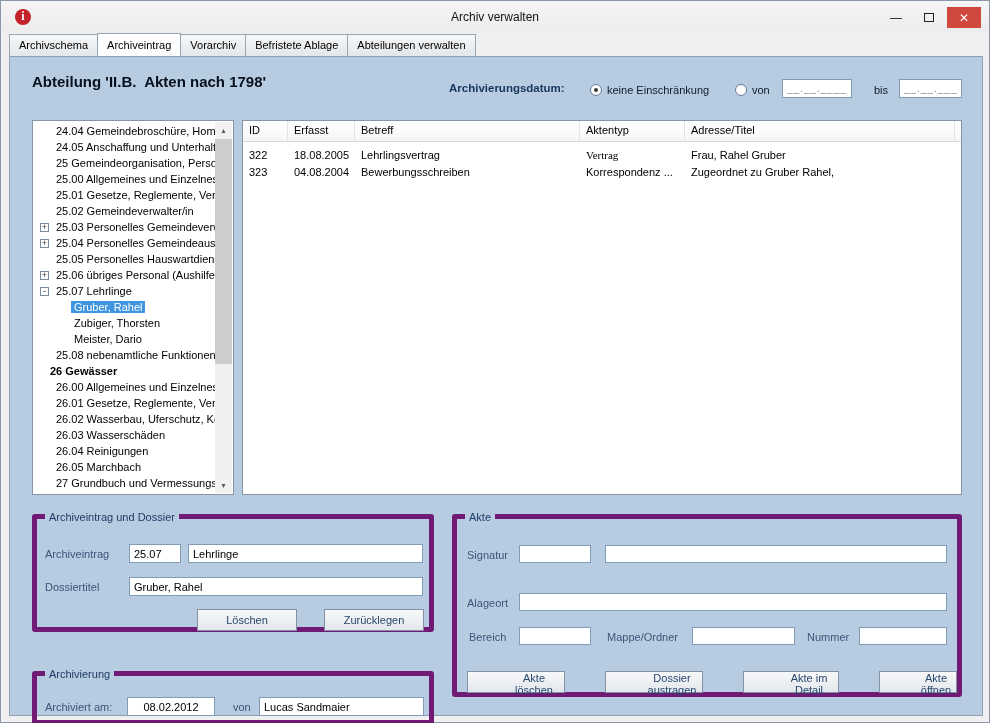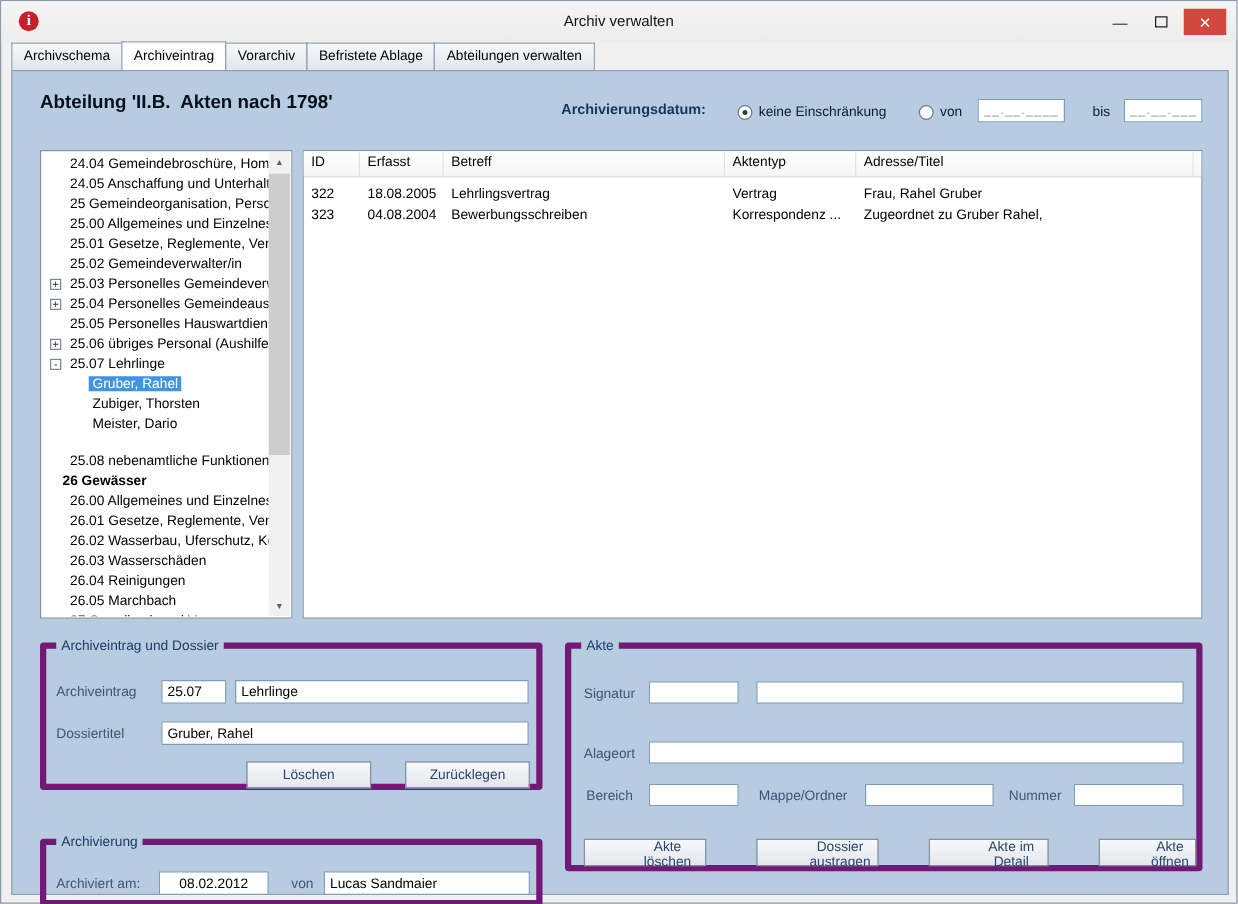--- a/index.html
+++ b/index.html
@@ -169,21 +169,21 @@
             <span class="tree-label selected">Gruber, Rahel</span>
           </div>
           <div class="tree-row" style="padding-left: 24px;">
             <span class="tree-spacer"></span>
             <span class="tree-label">Zubiger, Thorsten</span>
           </div>
           <div class="tree-row" style="padding-left: 24px;">
             <span class="tree-spacer"></span>
             <span class="tree-label">Meister, Dario</span>
           </div>
-          <div class="tree-row" style="padding-left: 6px; margin-top: 14px;">
+          <div class="tree-row" style="padding-left: 6px;">
             <span class="tree-spacer"></span>
             <span class="tree-label">25.08 nebenamtliche Funktionen</span>
           </div>
           <div class="tree-row" style="padding-left: 0; font-weight: bold;">
             <span class="tree-spacer"></span>
             <span class="tree-label">26 Gewässer</span>
           </div>
           <div class="tree-row" style="padding-left: 6px;">
             <span class="tree-spacer"></span>
             <span class="tree-label">26.00 Allgemeines und Einzelnes</span>
@@ -226,21 +226,21 @@
           <div class="list-hcell" style="width: 67px;">Erfasst</div>
           <div class="list-hcell" style="width: 225px;">Betreff</div>
           <div class="list-hcell" style="width: 105px;">Aktentyp</div>
           <div class="list-hcell" style="width: 270px;">Adresse/Titel</div>
         </div>
       <div class="list-body">
           <div class="list-row">
             <div class="list-cell" style="width: 45px;">322</div>
             <div class="list-cell" style="width: 67px;">18.08.2005</div>
             <div class="list-cell" style="width: 225px;">Lehrlingsvertrag</div>
-            <div class="list-cell" style="width: 105px;">Vertrag</div>
+            <div class="list-cell" style="width: 105px; font-family: Liberation Serif, serif;">Vertrag</div>
             <div class="list-cell" style="width: 270px;">Frau, Rahel Gruber</div>
           </div>
           <div class="list-row">
             <div class="list-cell" style="width: 45px;">323</div>
             <div class="list-cell" style="width: 67px;">04.08.2004</div>
             <div class="list-cell" style="width: 225px;">Bewerbungsschreiben</div>
             <div class="list-cell" style="width: 105px;">Korrespondenz ...</div>
             <div class="list-cell" style="width: 270px;">Zugeordnet zu Gruber Rahel,</div>
           </div>
         </div>

